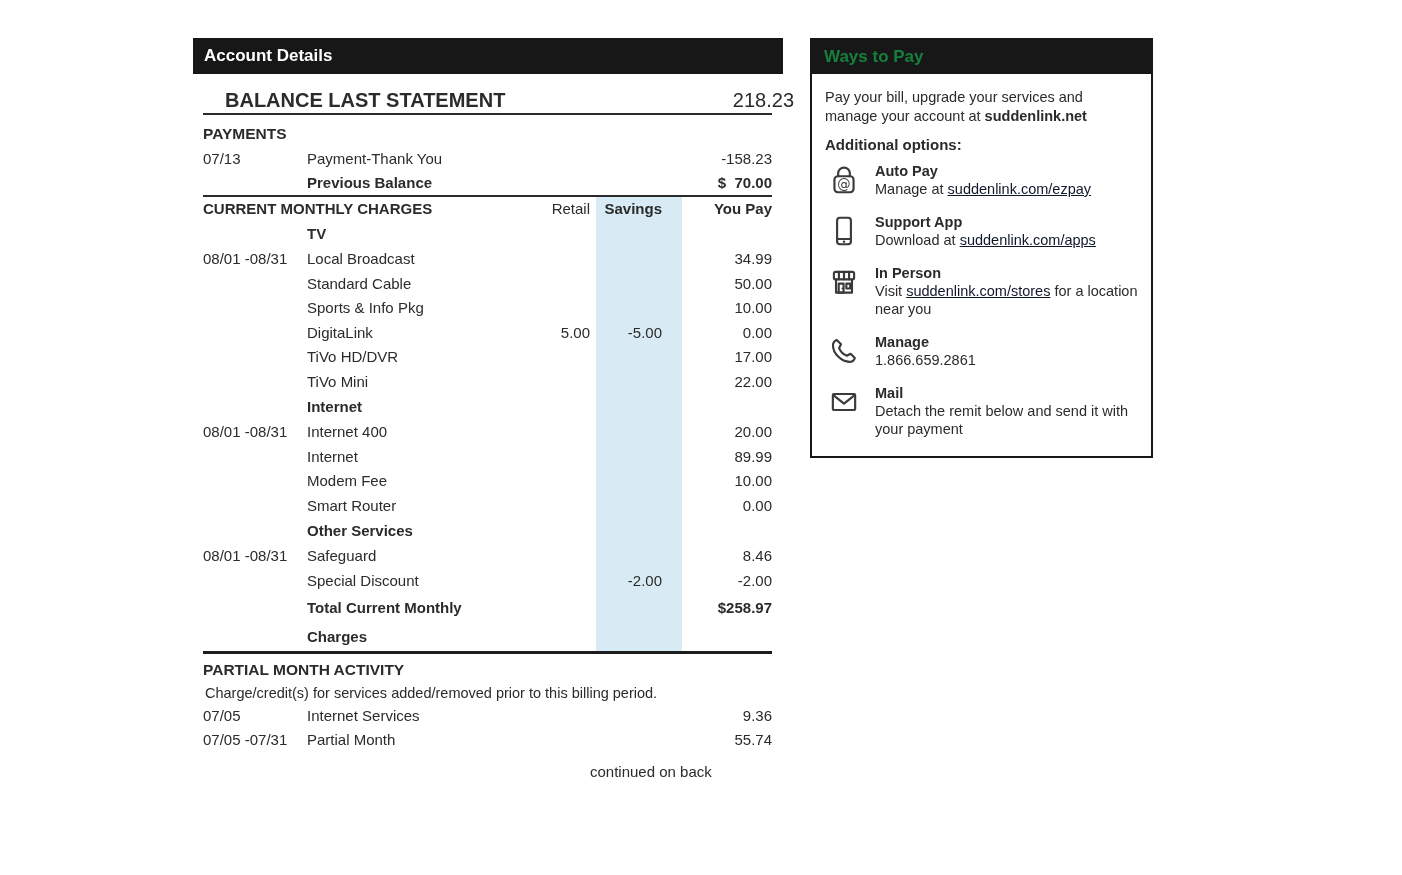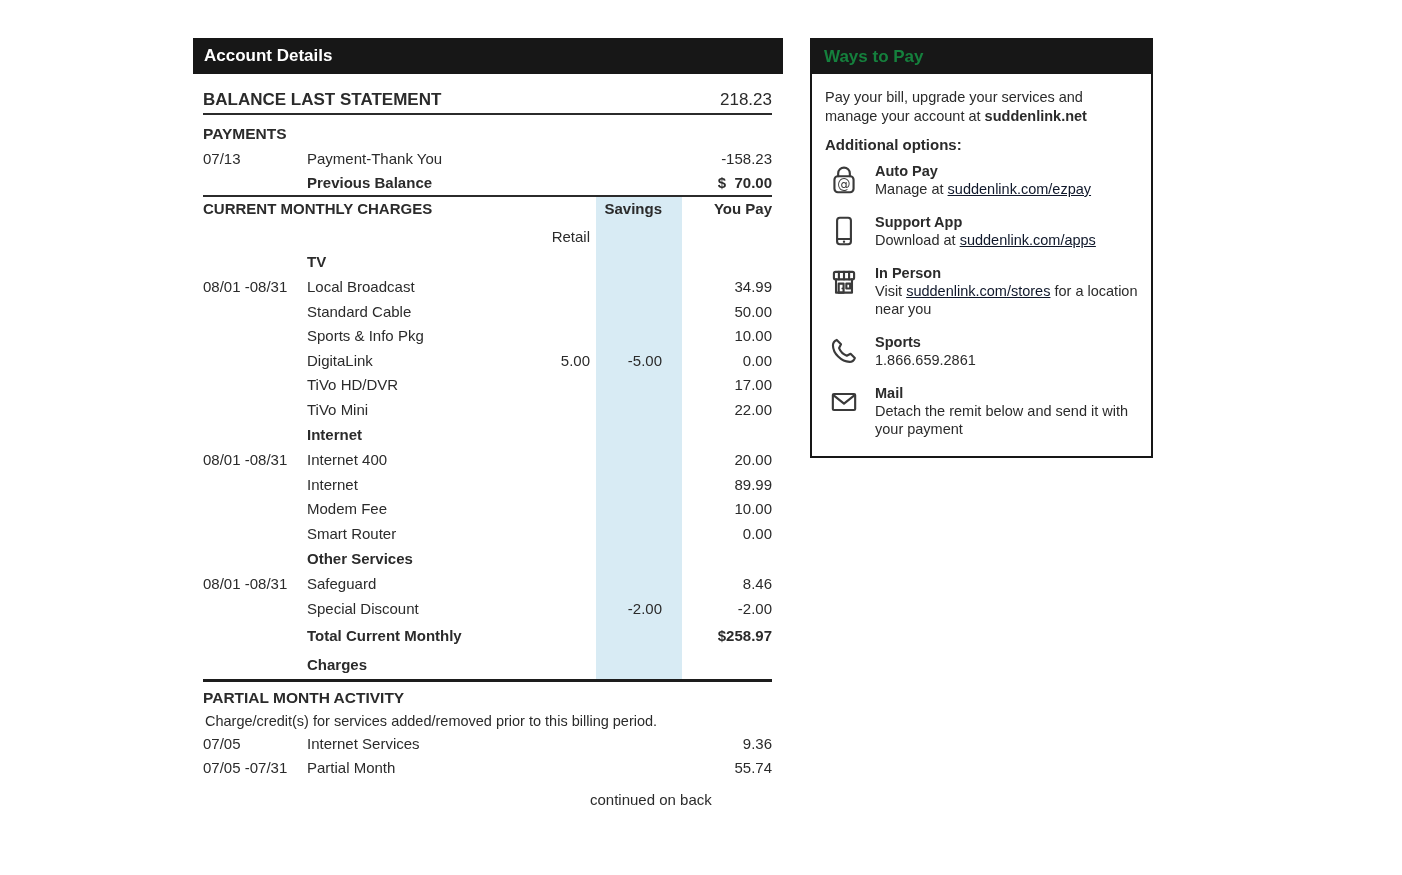--- a/index.html
+++ b/index.html
@@ -21,25 +21,25 @@
   .c-retail{padding-right:6px;}
   .c-sav{padding-right:20px;}
   .c-pay{white-space:pre;}
   .band{background:#d8ebf4;}
   .span14{grid-column:1/5;}
   .span12{grid-column:1/3;}
   .span24{grid-column:2/5;}
   .bold{font-weight:bold;}
   .rule{border:none;border-top:2px solid #2b2b2b;margin:0;}
   .rule-thick{border:none;border-top:3px solid #1d1d1d;margin:0;}
-  .row-balance{margin-top:13px;line-height:26px;font-size:17px;}
+  .row-balance{margin-top:13px;line-height:26px;font-size:20px;margin-left:22px;}
   .sect-title{font-weight:bold;font-size:15.5px;line-height:26px;margin-top:6px;}
   .row-pay{line-height:24px;}
   .row-hdr{line-height:24px;}
-  .row-hdr .c-retail{font-size:15px;margin-top:28px;}
+  .row-hdr .c-retail{font-size:15px;}
   .row-d{line-height:24.5px;}
   .row-g{line-height:26px;}
   .row-t{line-height:29px;}
   .pma-title{font-weight:bold;font-size:15.5px;line-height:26px;margin-top:3px;}
   .pma-note{font-size:14.5px;line-height:21px;padding-left:2px;}
   .continued{margin-top:9px;padding-left:387px;line-height:22px;font-size:15px;}
   
   .panel-ways{
     position:absolute;left:810px;top:38px;width:343px;height:420px;
     box-sizing:border-box;border:2px solid #171717;background:#fff;overflow:hidden;
@@ -287,21 +287,21 @@
       </span>
     </div>
 
     <div class="opt">
       <span class="opt-icon">
         <svg width="34" height="34" viewBox="0 0 32 32">
           <path class="ico" d="M9.2 5.6 L13.2 9.6 L11.4 13.2 C12.5 16 15.8 19.3 18.6 20.4 L22.2 18.6 L26.2 22.6 C26.2 22.6 24.8 26.2 21.2 26.2 C13.5 26.2 5.6 18.3 5.6 10.6 C5.6 7 9.2 5.6 9.2 5.6 Z"></path>
         </svg>
       </span>
       <span class="opt-text">
-        <div class="opt-title">Sports</div>
+        <div class="opt-title">Manage</div>
         <div class="opt-sub">1.866.659.2861</div>
       </span>
     </div>
 
     <div class="opt">
       <span class="opt-icon">
         <svg width="34" height="34" viewBox="0 0 32 32">
           <rect class="ico" x="5.5" y="8.5" width="21" height="15" rx="1"></rect>
           <polyline class="ico" points="6,9.5 16,17.5 26,9.5"></polyline>
         </svg>

